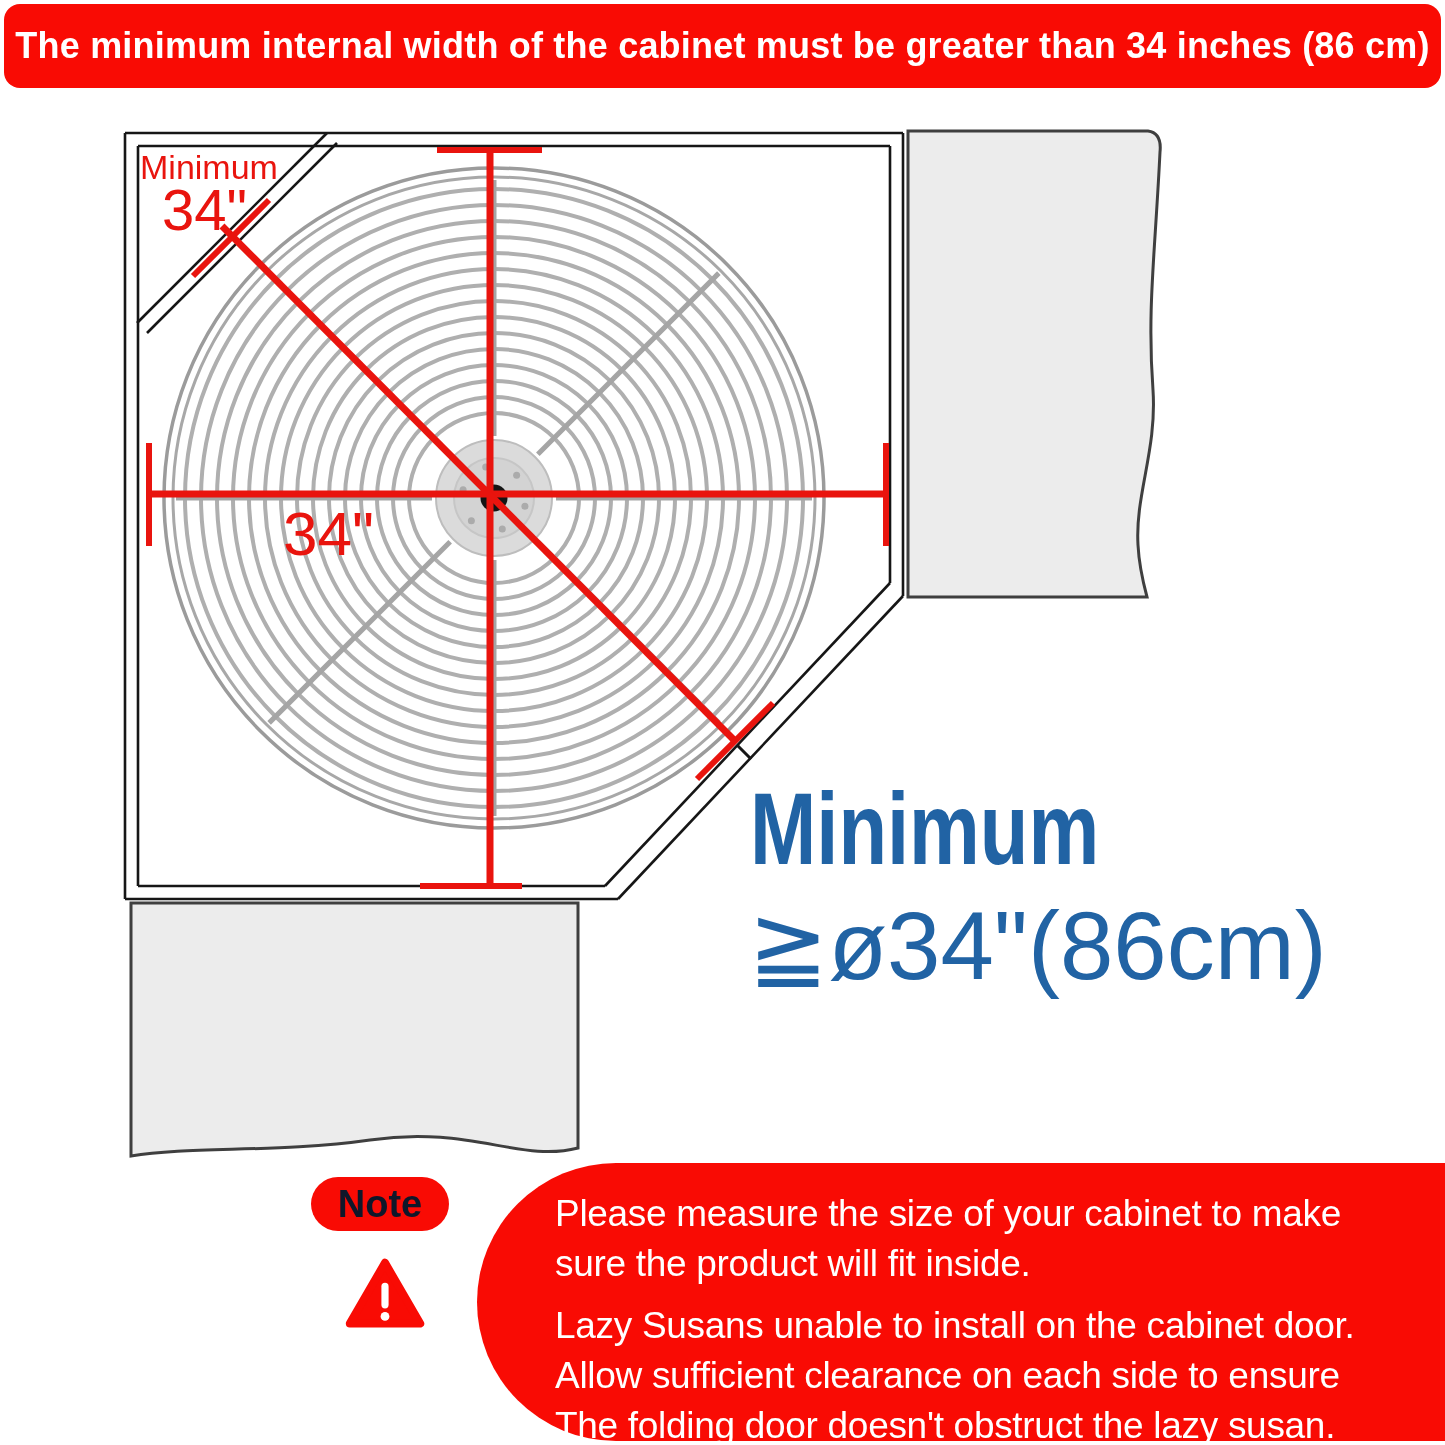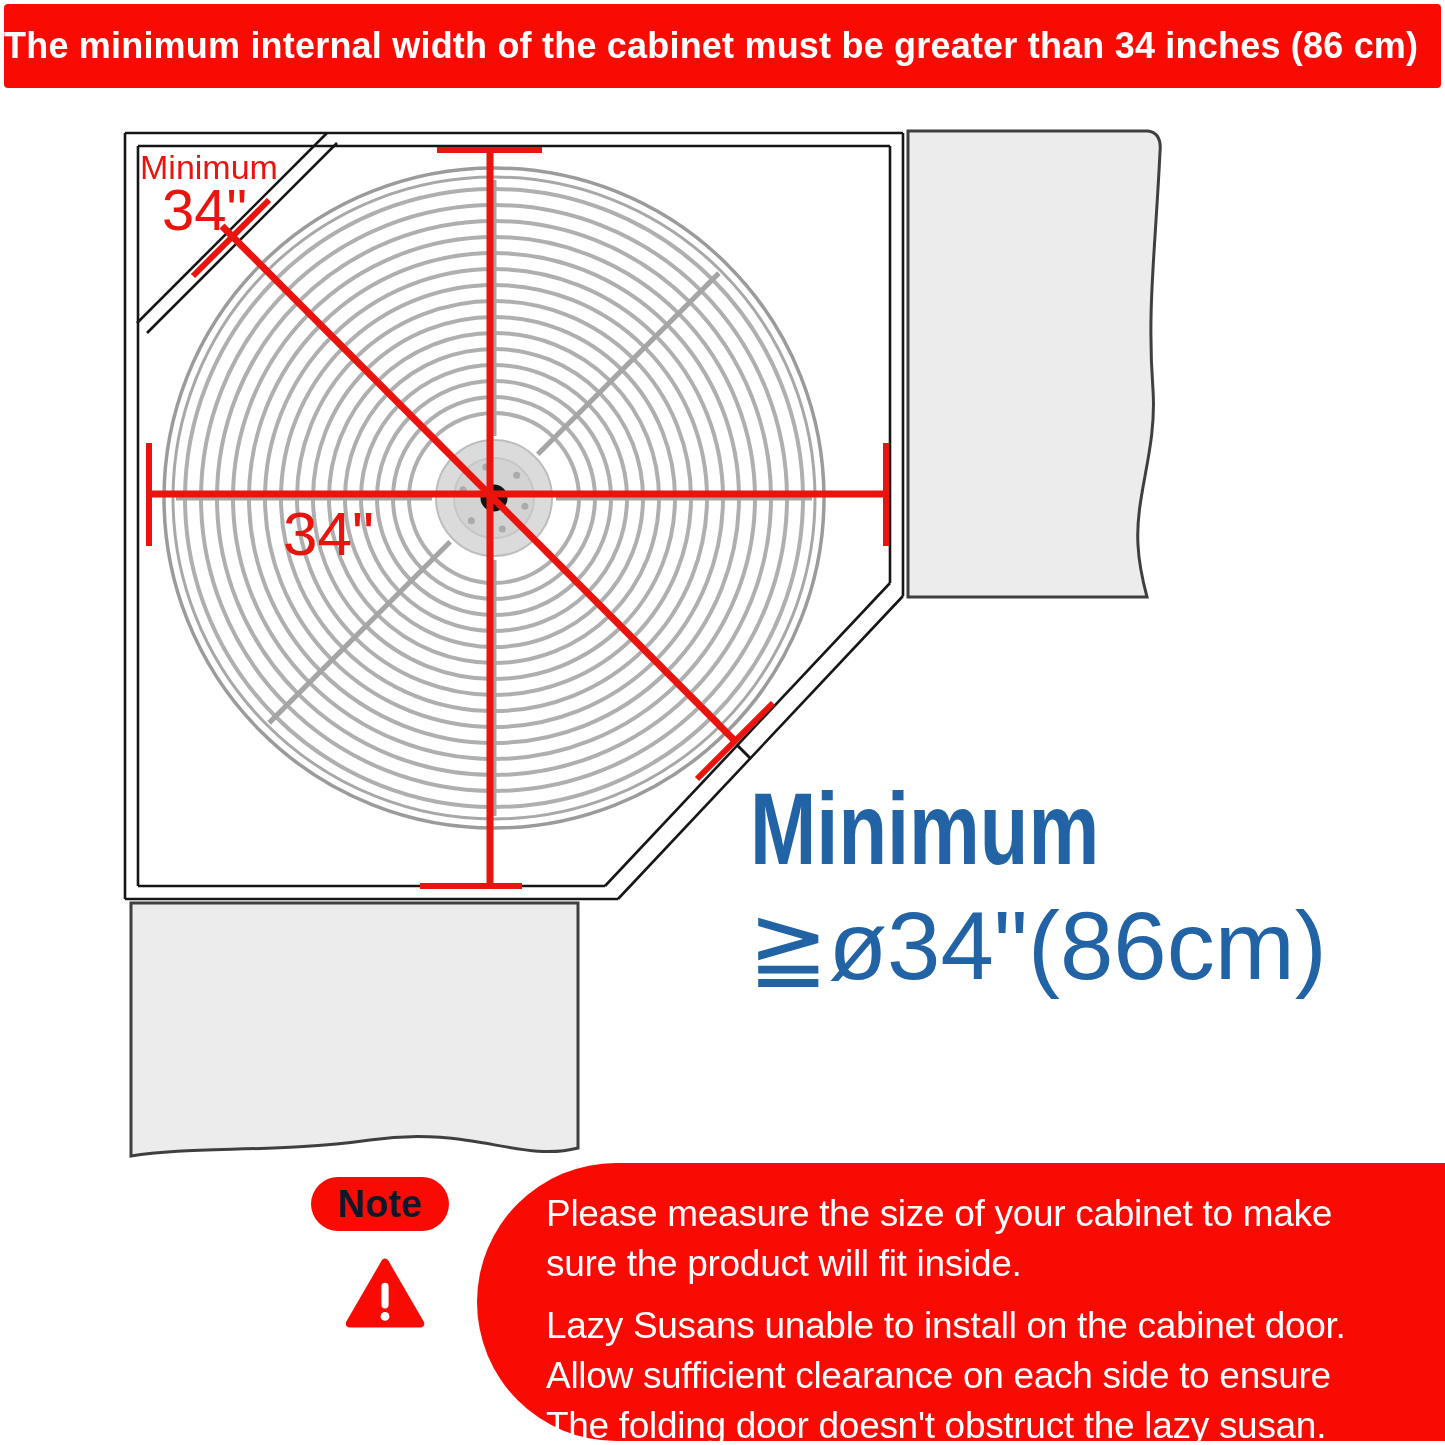--- a/index.html
+++ b/index.html
@@ -11,22 +11,22 @@
     --wall:#161616;
     --wire:#afafaf;
   }
   html,body{margin:0;padding:0;background:#ffffff;}
   body{
     width:1445px;height:1445px;position:relative;overflow:hidden;
     font-family:"Liberation Sans", sans-serif;
   }
   .banner{
     position:absolute;left:4px;right:4px;top:4px;height:84px;
-    background:var(--red);border-radius:4px;
-    display:flex;align-items:center;
+    background:var(--red);border-radius:16px;
+    display:flex;align-items:center;justify-content:center;
     color:#fff;font-size:36px;font-weight:600;letter-spacing:.2px;white-space:nowrap;
   }
   .diagram-svg{position:absolute;left:0;top:0;width:1445px;height:1445px;}
   .lbl{position:absolute;line-height:1;white-space:nowrap;}
   .red-lbl{color:var(--dim-red);}
   .corner-min{left:140px;top:150px;font-size:34px;}
   .corner-val{left:162px;top:181px;font-size:58px;font-weight:500;}
   .width-val{left:283px;top:503px;font-size:62px;font-weight:500;}
   .blue-title{
     left:750px;top:778px;font-size:102px;font-weight:bold;color:var(--blue);
@@ -38,21 +38,21 @@
     background:var(--red);color:#0f172a;font-size:38px;font-weight:bold;
     display:flex;align-items:center;justify-content:center;
   }
   .warning-icon{position:absolute;left:345px;top:1256px;width:80px;height:76px;}
   .note-box{
     position:absolute;left:477px;top:1163px;width:968px;height:278px;
     background:var(--red);border-radius:140px 0 0 140px;
     box-sizing:border-box;padding:26px 6px 0 64px;color:#fff;
   }
   .note-box p{
-    margin:0 0 12px 5px;font-size:37px;line-height:50px;font-weight:500;
+    margin:0 0 12px 14px;font-size:37px;line-height:50px;font-weight:500;
     white-space:pre-line;letter-spacing:-.3px;
   }
 </style>
 </head>
 <body>
 
 <div class="banner">
   <span>The minimum internal width of the cabinet must be greater than 34 inches (86 cm)</span>
 </div>
 

